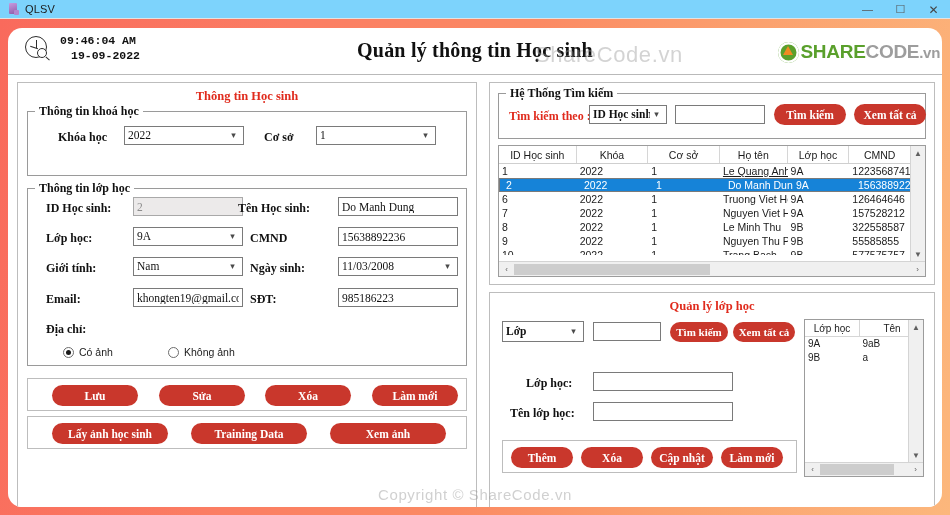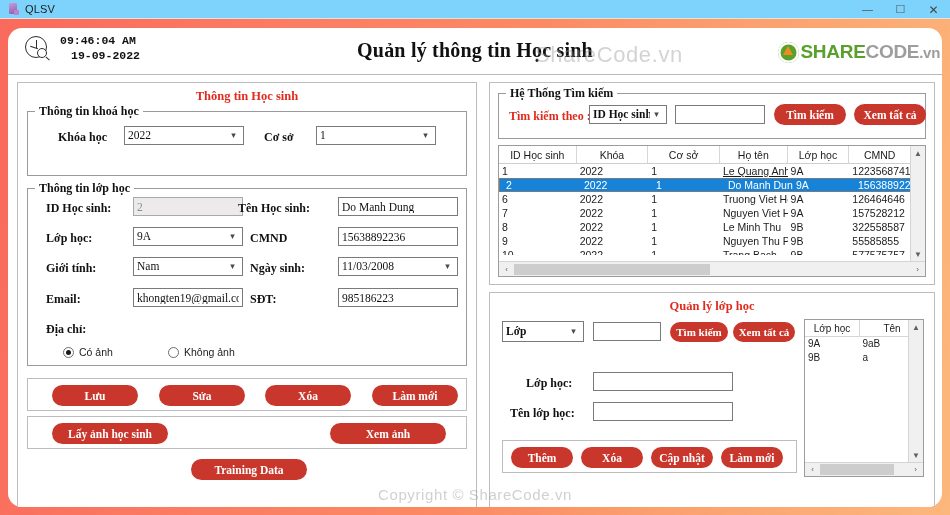--- a/index.html
+++ b/index.html
@@ -316,21 +316,21 @@
 
         <div class="btnbar" style="left:9px; top:295px; width:440px; height:33px;">
           <button class="btn" style="left:24px; top:6px; width:86px;">Lưu</button>
           <button class="btn" style="left:131px; top:6px; width:86px;">Sửa</button>
           <button class="btn" style="left:237px; top:6px; width:86px;">Xóa</button>
           <button class="btn" style="left:344px; top:6px; width:86px;">Làm mới</button>
         </div>
 
         <div class="btnbar" style="left:9px; top:333px; width:440px; height:33px;">
           <button class="btn" style="left:24px; top:6px; width:116px;">Lấy ảnh học sinh</button>
-          <button class="btn" style="left:163px; top:6px; width:116px;margin-top:36px;">Training Data</button>
+          <button class="btn" style="left:163px; top:6px; width:116px;">Training Data</button>
           <button class="btn" style="left:302px; top:6px; width:116px;">Xem ảnh</button>
         </div>
       </div>
 
       <div class="panel panel-right-top">
         <div class="gbox" style="left:8px; top:10px; width:428px; height:46px;">
           <div class="gbox-label">Hệ Thống Tìm kiếm</div>
           <label class="fl" style="left:10px; top:15px; color:#e02b1d;">Tìm kiếm theo :</label>
           <div class="sel bold" style="left:90px; top:11px; width:78px;">
             <span class="v">ID Học sinh</span>

